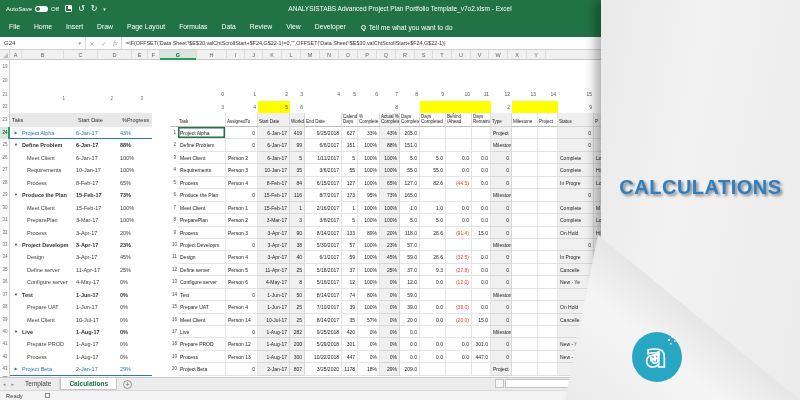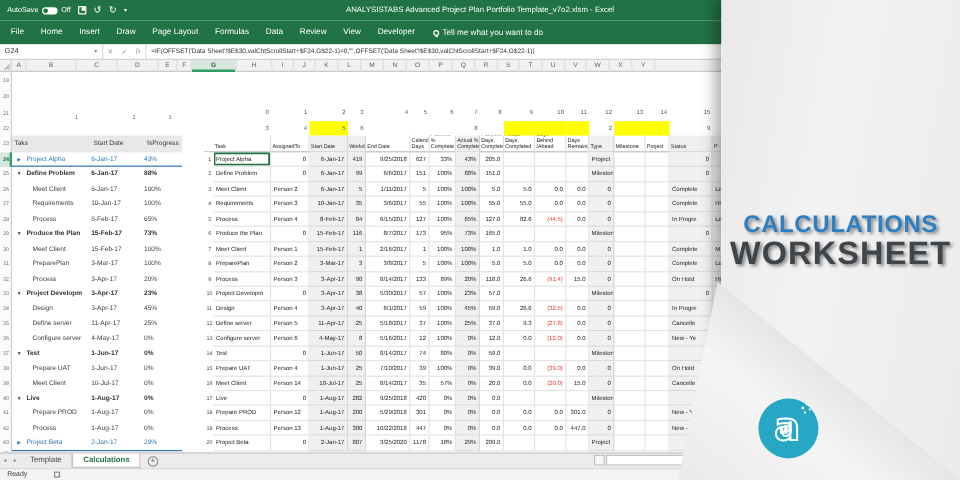--- a/index.html
+++ b/index.html
@@ -282,21 +282,20 @@
   </div>
 
   <div class="statusbar">
     <span>Ready</span>
     <span class="sicon"></span>
   </div>
 
   <div class="overlay"></div>
   <div class="curl"></div>
   <div class="ovline ovline1" style="color: rgb(46, 127, 193);">CALCULATIONS</div>
-  <div class="ovline ovline2" style="color: rgb(64, 69, 74);">WORKSHEET</div>
   <svg class="logo" width="54" height="54" viewBox="0 0 54 54">
     <circle id="logocircle" cx="27" cy="28" r="25" fill="#28a7c5"></circle>
     <text id="logoletter" x="26" y="38" font-size="32" font-weight="bold" fill="none" stroke="#ffffff" stroke-width="1.6" text-anchor="middle" font-family="DejaVu Sans, sans-serif">a</text>
     <rect x="20" y="27.5" width="2.6" height="5" fill="#fff"></rect>
     <rect x="23.6" y="25" width="2.6" height="7.5" fill="#fff"></rect>
     <rect x="27.2" y="22" width="2.6" height="10.5" fill="#fff"></rect>
     <rect x="38" y="10" width="2" height="2" fill="#fff"></rect>
     <rect x="41.5" y="7" width="1.7" height="1.7" fill="#fff"></rect>
     <rect x="44" y="11.5" width="1.5" height="1.5" fill="#fff"></rect>
     <rect x="40" y="14" width="1.5" height="1.5" fill="#fff"></rect>

